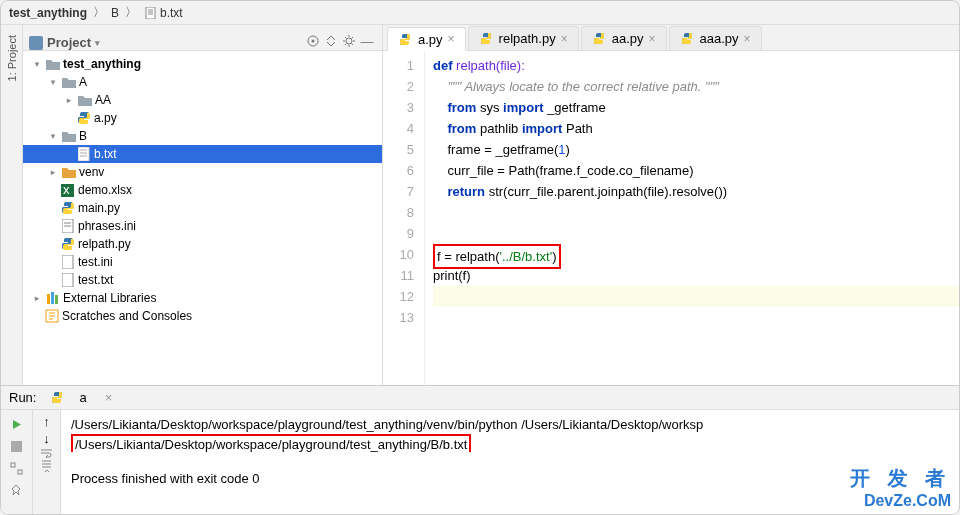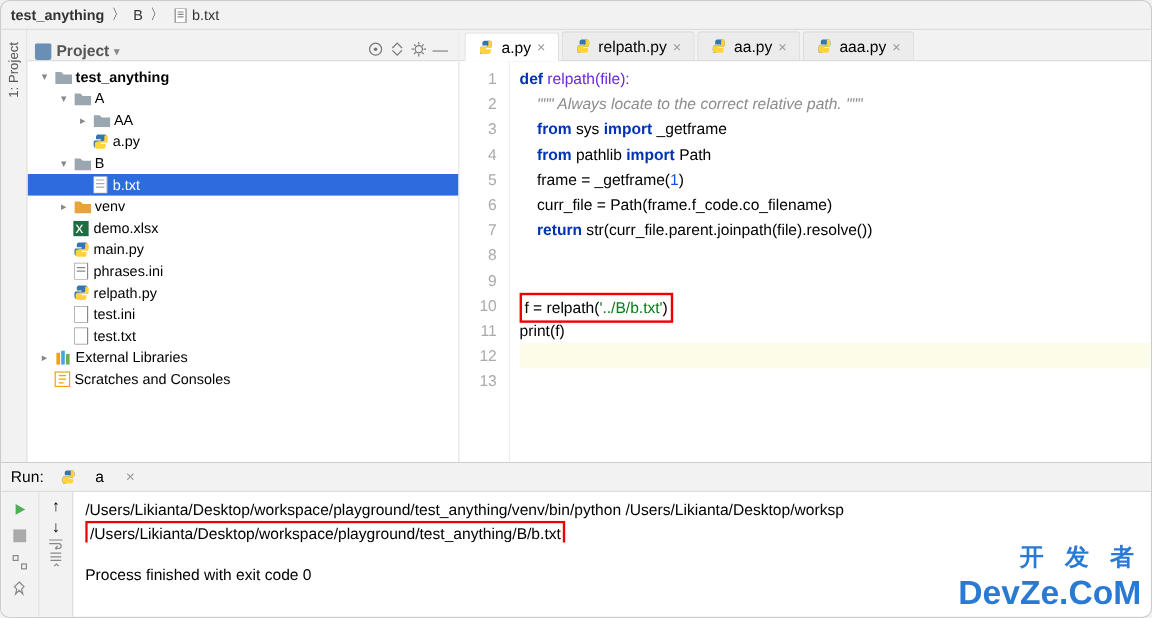--- a/index.html
+++ b/index.html
@@ -46,21 +46,21 @@
 .run-header{height:24px;display:flex;align-items:center;padding:0 8px;gap:14px;background:#f2f2f2;border-bottom:1px solid #ddd}
 .run-header .close{color:#999;margin-left:4px}
 .run-body{flex:1;display:flex}
 .run-gutter{width:32px;background:#f2f2f2;border-right:1px solid #ddd;display:flex;flex-direction:column;align-items:center;padding-top:4px;gap:2px}
 .run-gutter .btn{width:22px;height:20px;display:flex;align-items:center;justify-content:center;color:#666;cursor:pointer}
 .run-gutter2{width:28px;background:#f2f2f2;border-right:1px solid #ddd;display:flex;flex-direction:column;align-items:center;padding-top:4px;gap:2px}
 .console{flex:1;padding:6px 10px;font-family:Menlo,Consolas,monospace;font-size:12px;position:relative;overflow:hidden}
 .console .cline{height:18px;line-height:18px;white-space:nowrap;overflow:hidden}
 .watermark{position:absolute;right:8px;bottom:4px;text-align:right;color:#2a7ad4;pointer-events:none;font-family:Arial}
 .watermark .l1{font-size:20px;letter-spacing:6px;font-weight:bold}
-.watermark .l2{font-size:28px;font-weight:bold}
+.watermark .l2{font-size:16px;font-weight:bold}
 .tri{color:#4caf50}
 svg{display:block}
 </style>
 </head>
 <body>
 <div class="window">
 
 <div class="breadcrumb">
   <span class="bc-strong">test_anything</span>
   <span class="bc-sep">〉</span>

